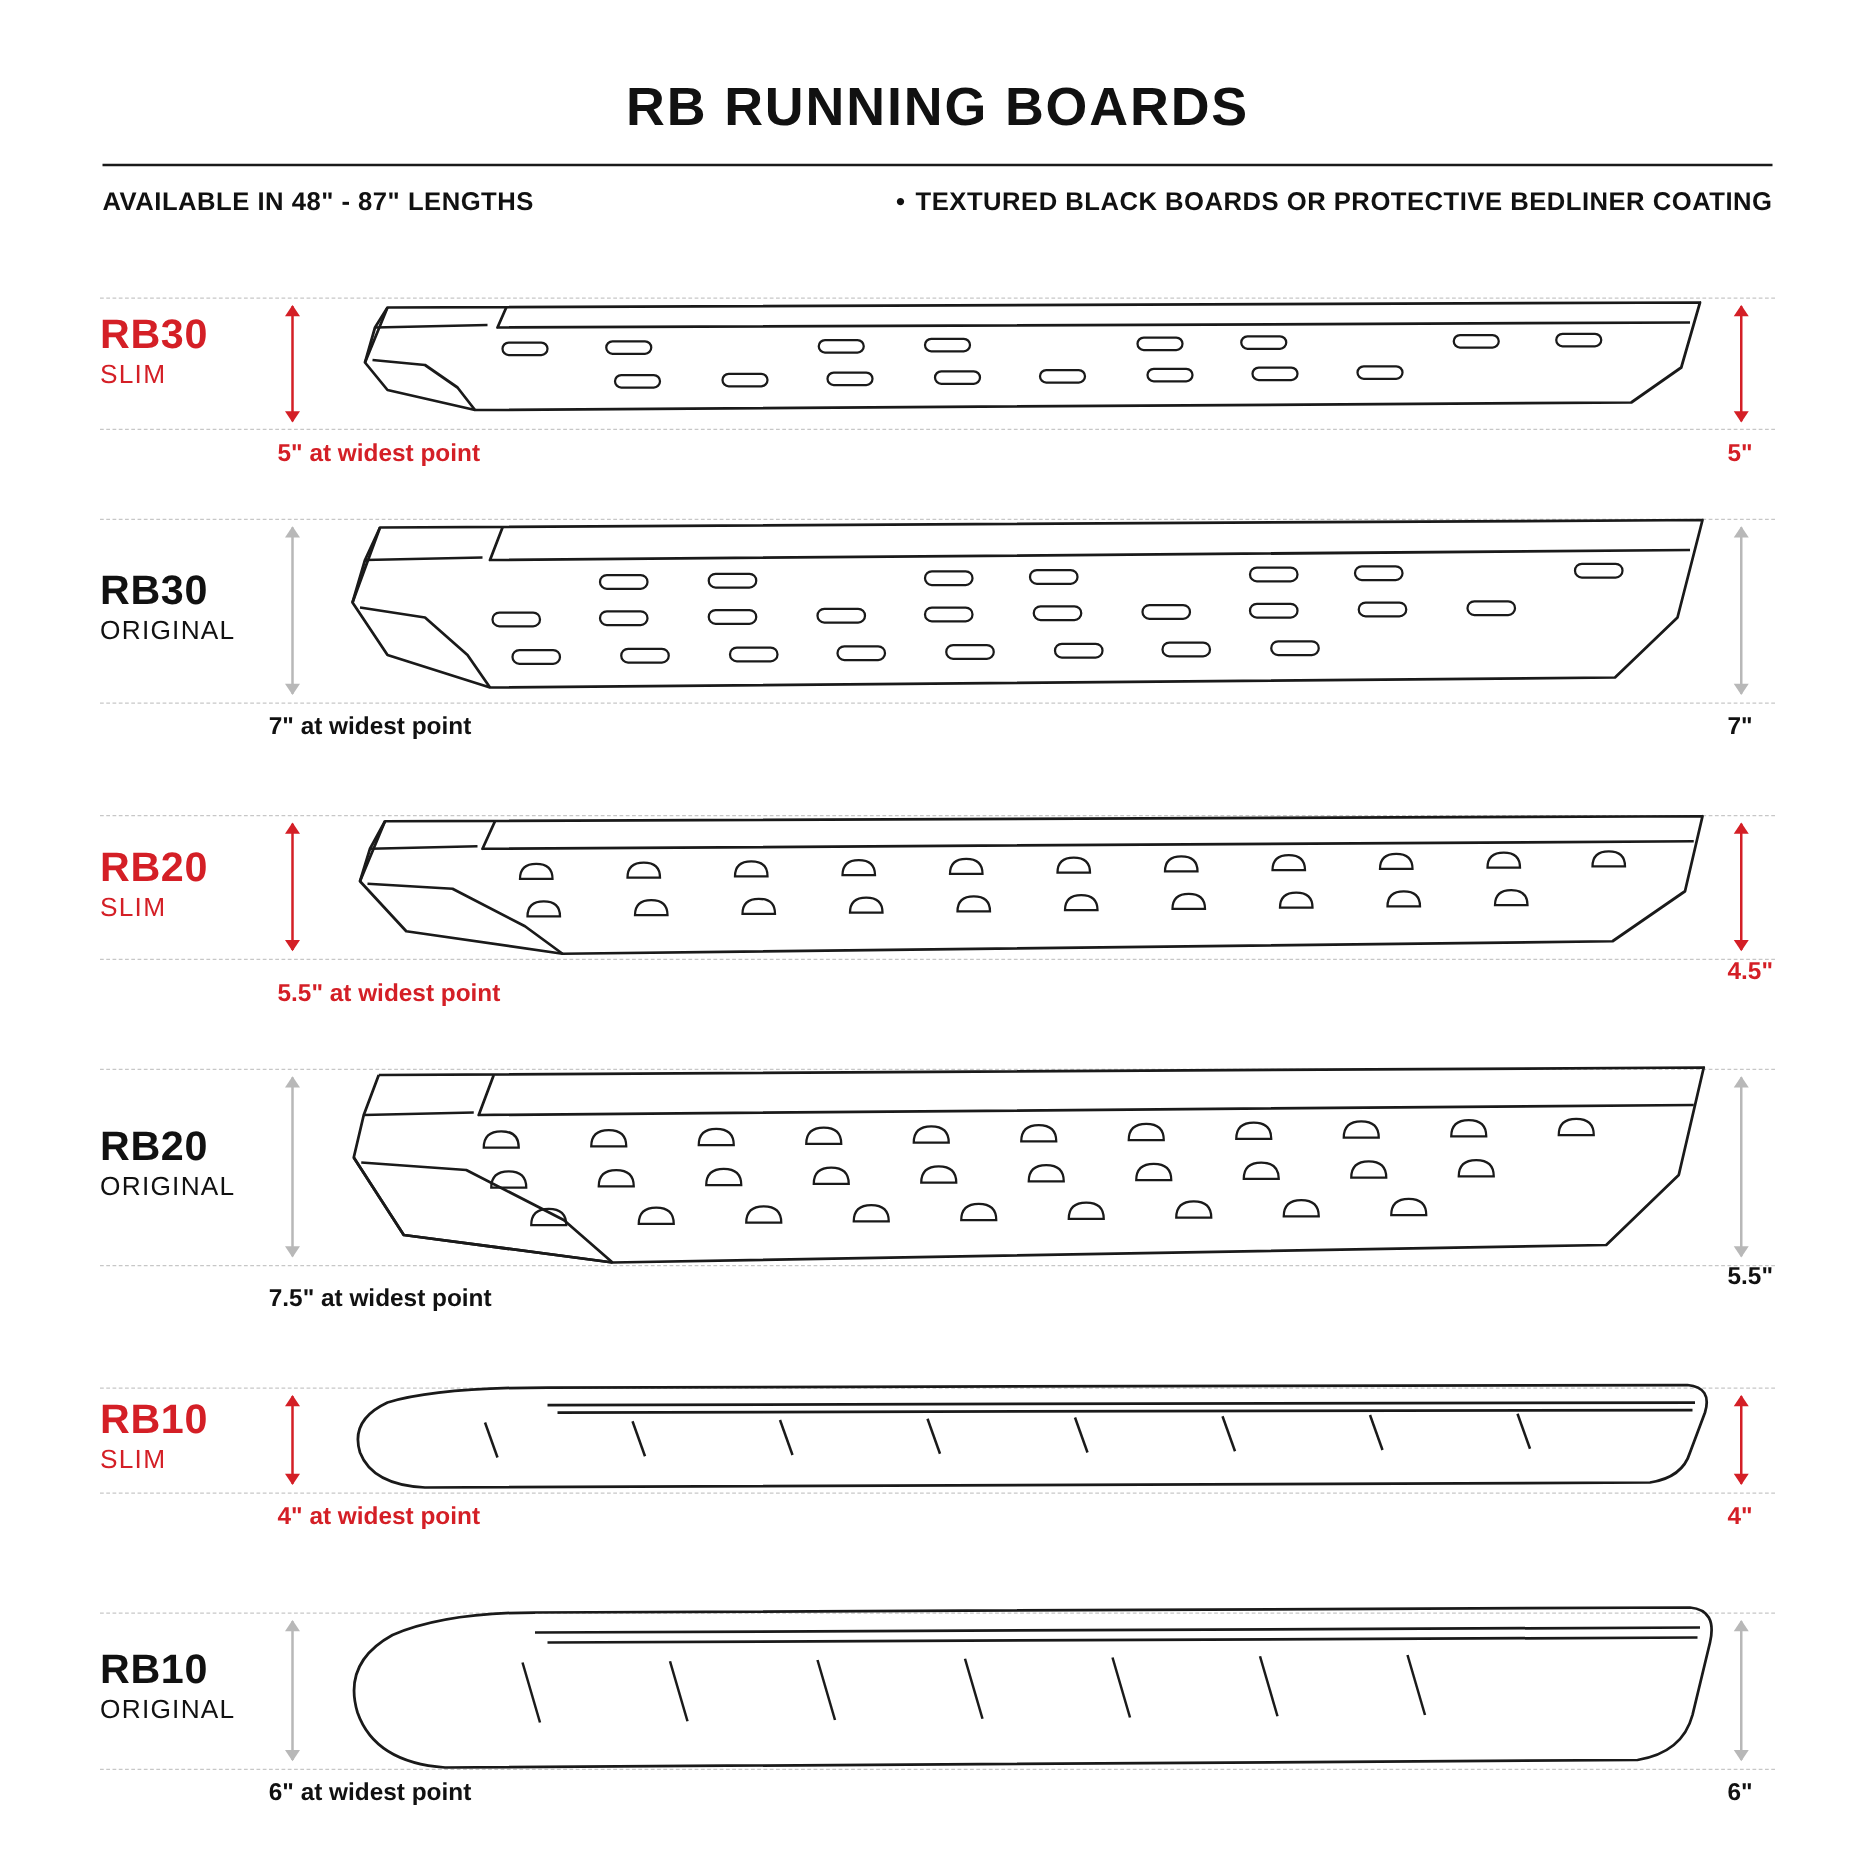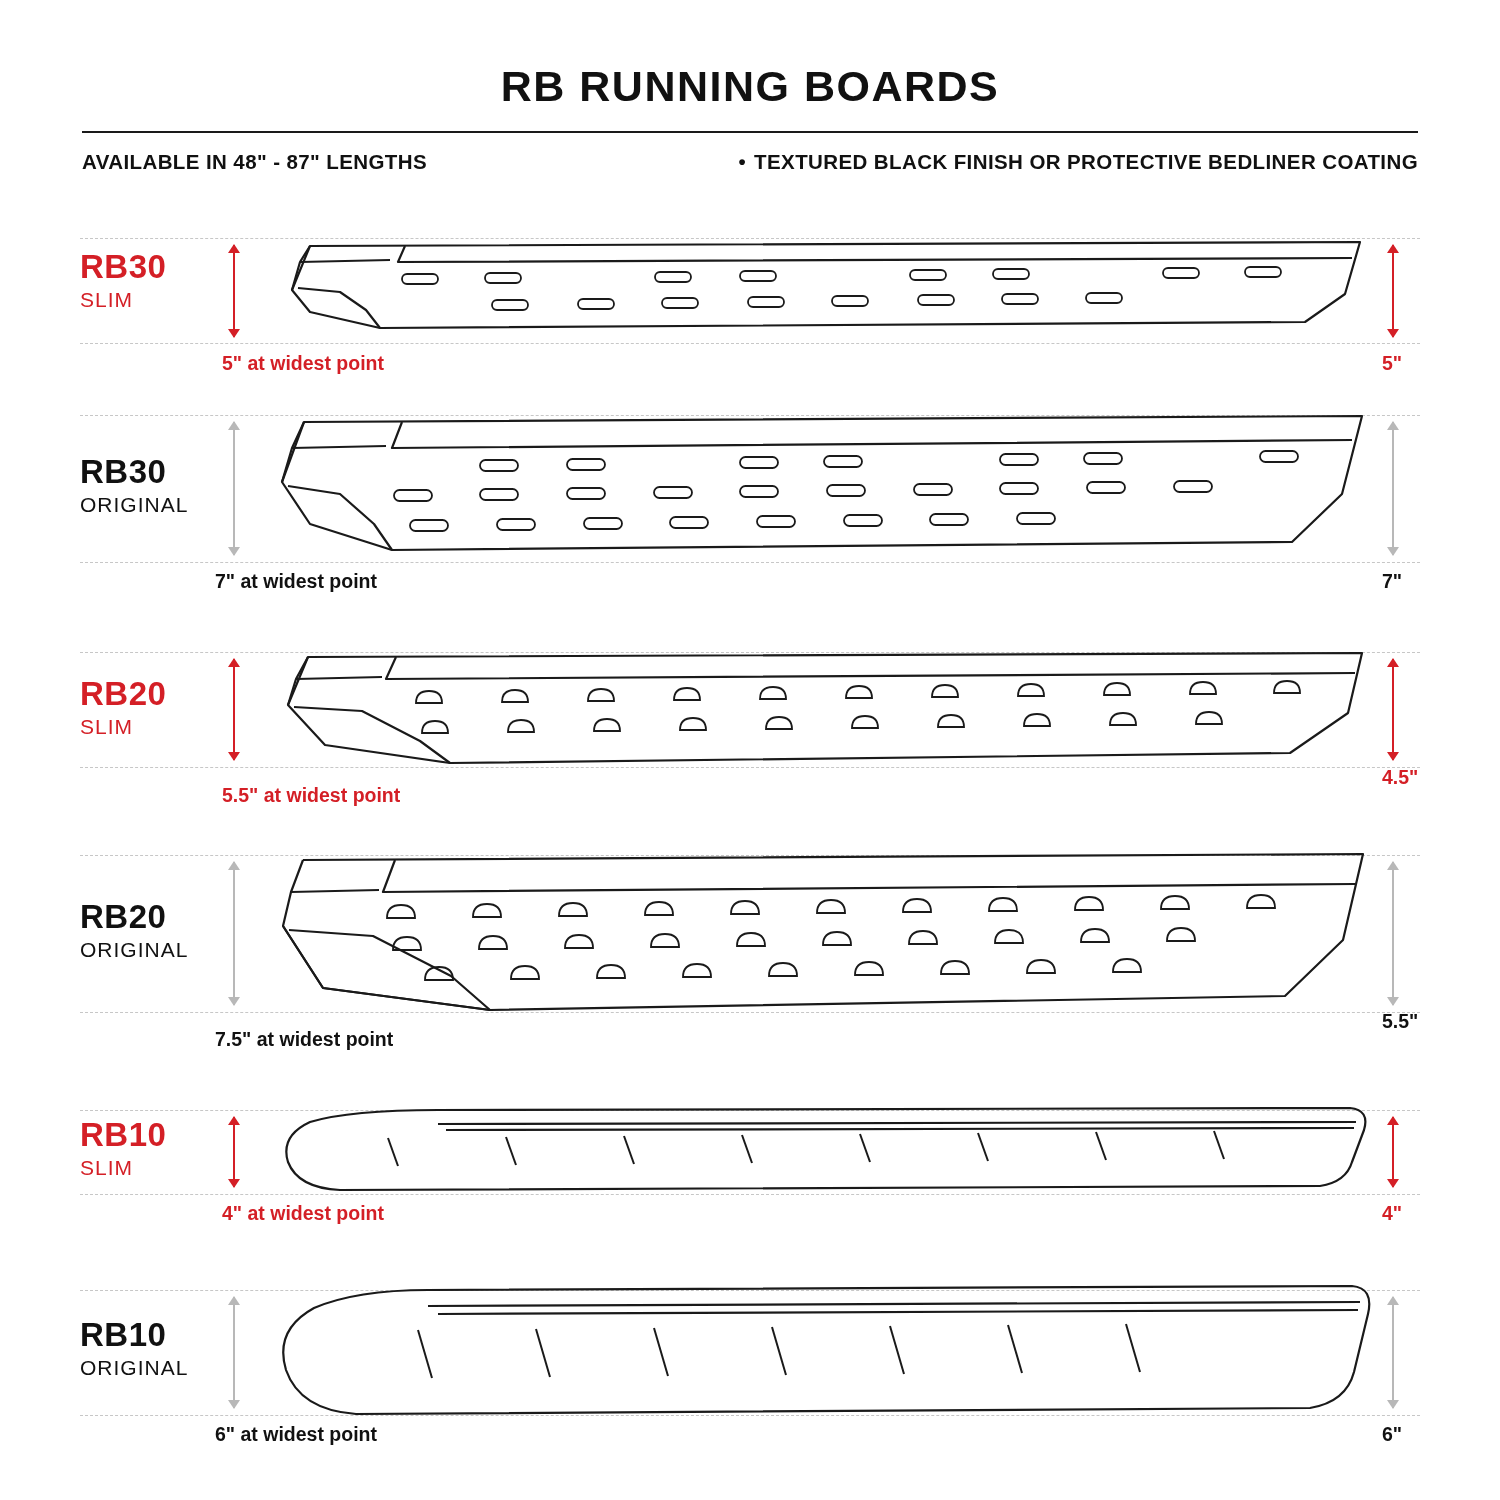--- a/index.html
+++ b/index.html
@@ -139,21 +139,21 @@
 
 <div class="page">
 
   <div class="header">
     <div class="title">RB RUNNING BOARDS</div>
     <div class="rule"></div>
     <div class="subtitle">
       <span>AVAILABLE IN 48" - 87" LENGTHS</span>
       <span style="display:flex;">
         <span class="sep">•</span>
-        <span>TEXTURED BLACK FINISH OR PROTECTIVE BEDLINER COATING</span>
+        <span>TEXTURED BLACK BOARDS OR PROTECTIVE BEDLINER COATING</span>
       </span>
     </div>
   </div>
 
   <div class="row" style="top:0;height:0;">
     <div class="guide" style="left:80px;top:238px;width:1340px;"></div>
     <div class="guide" style="left:80px;top:343px;width:1340px;"></div>
 
     <div class="label-block" style="top:250px;">
       <div class="label-model red">RB30</div>

